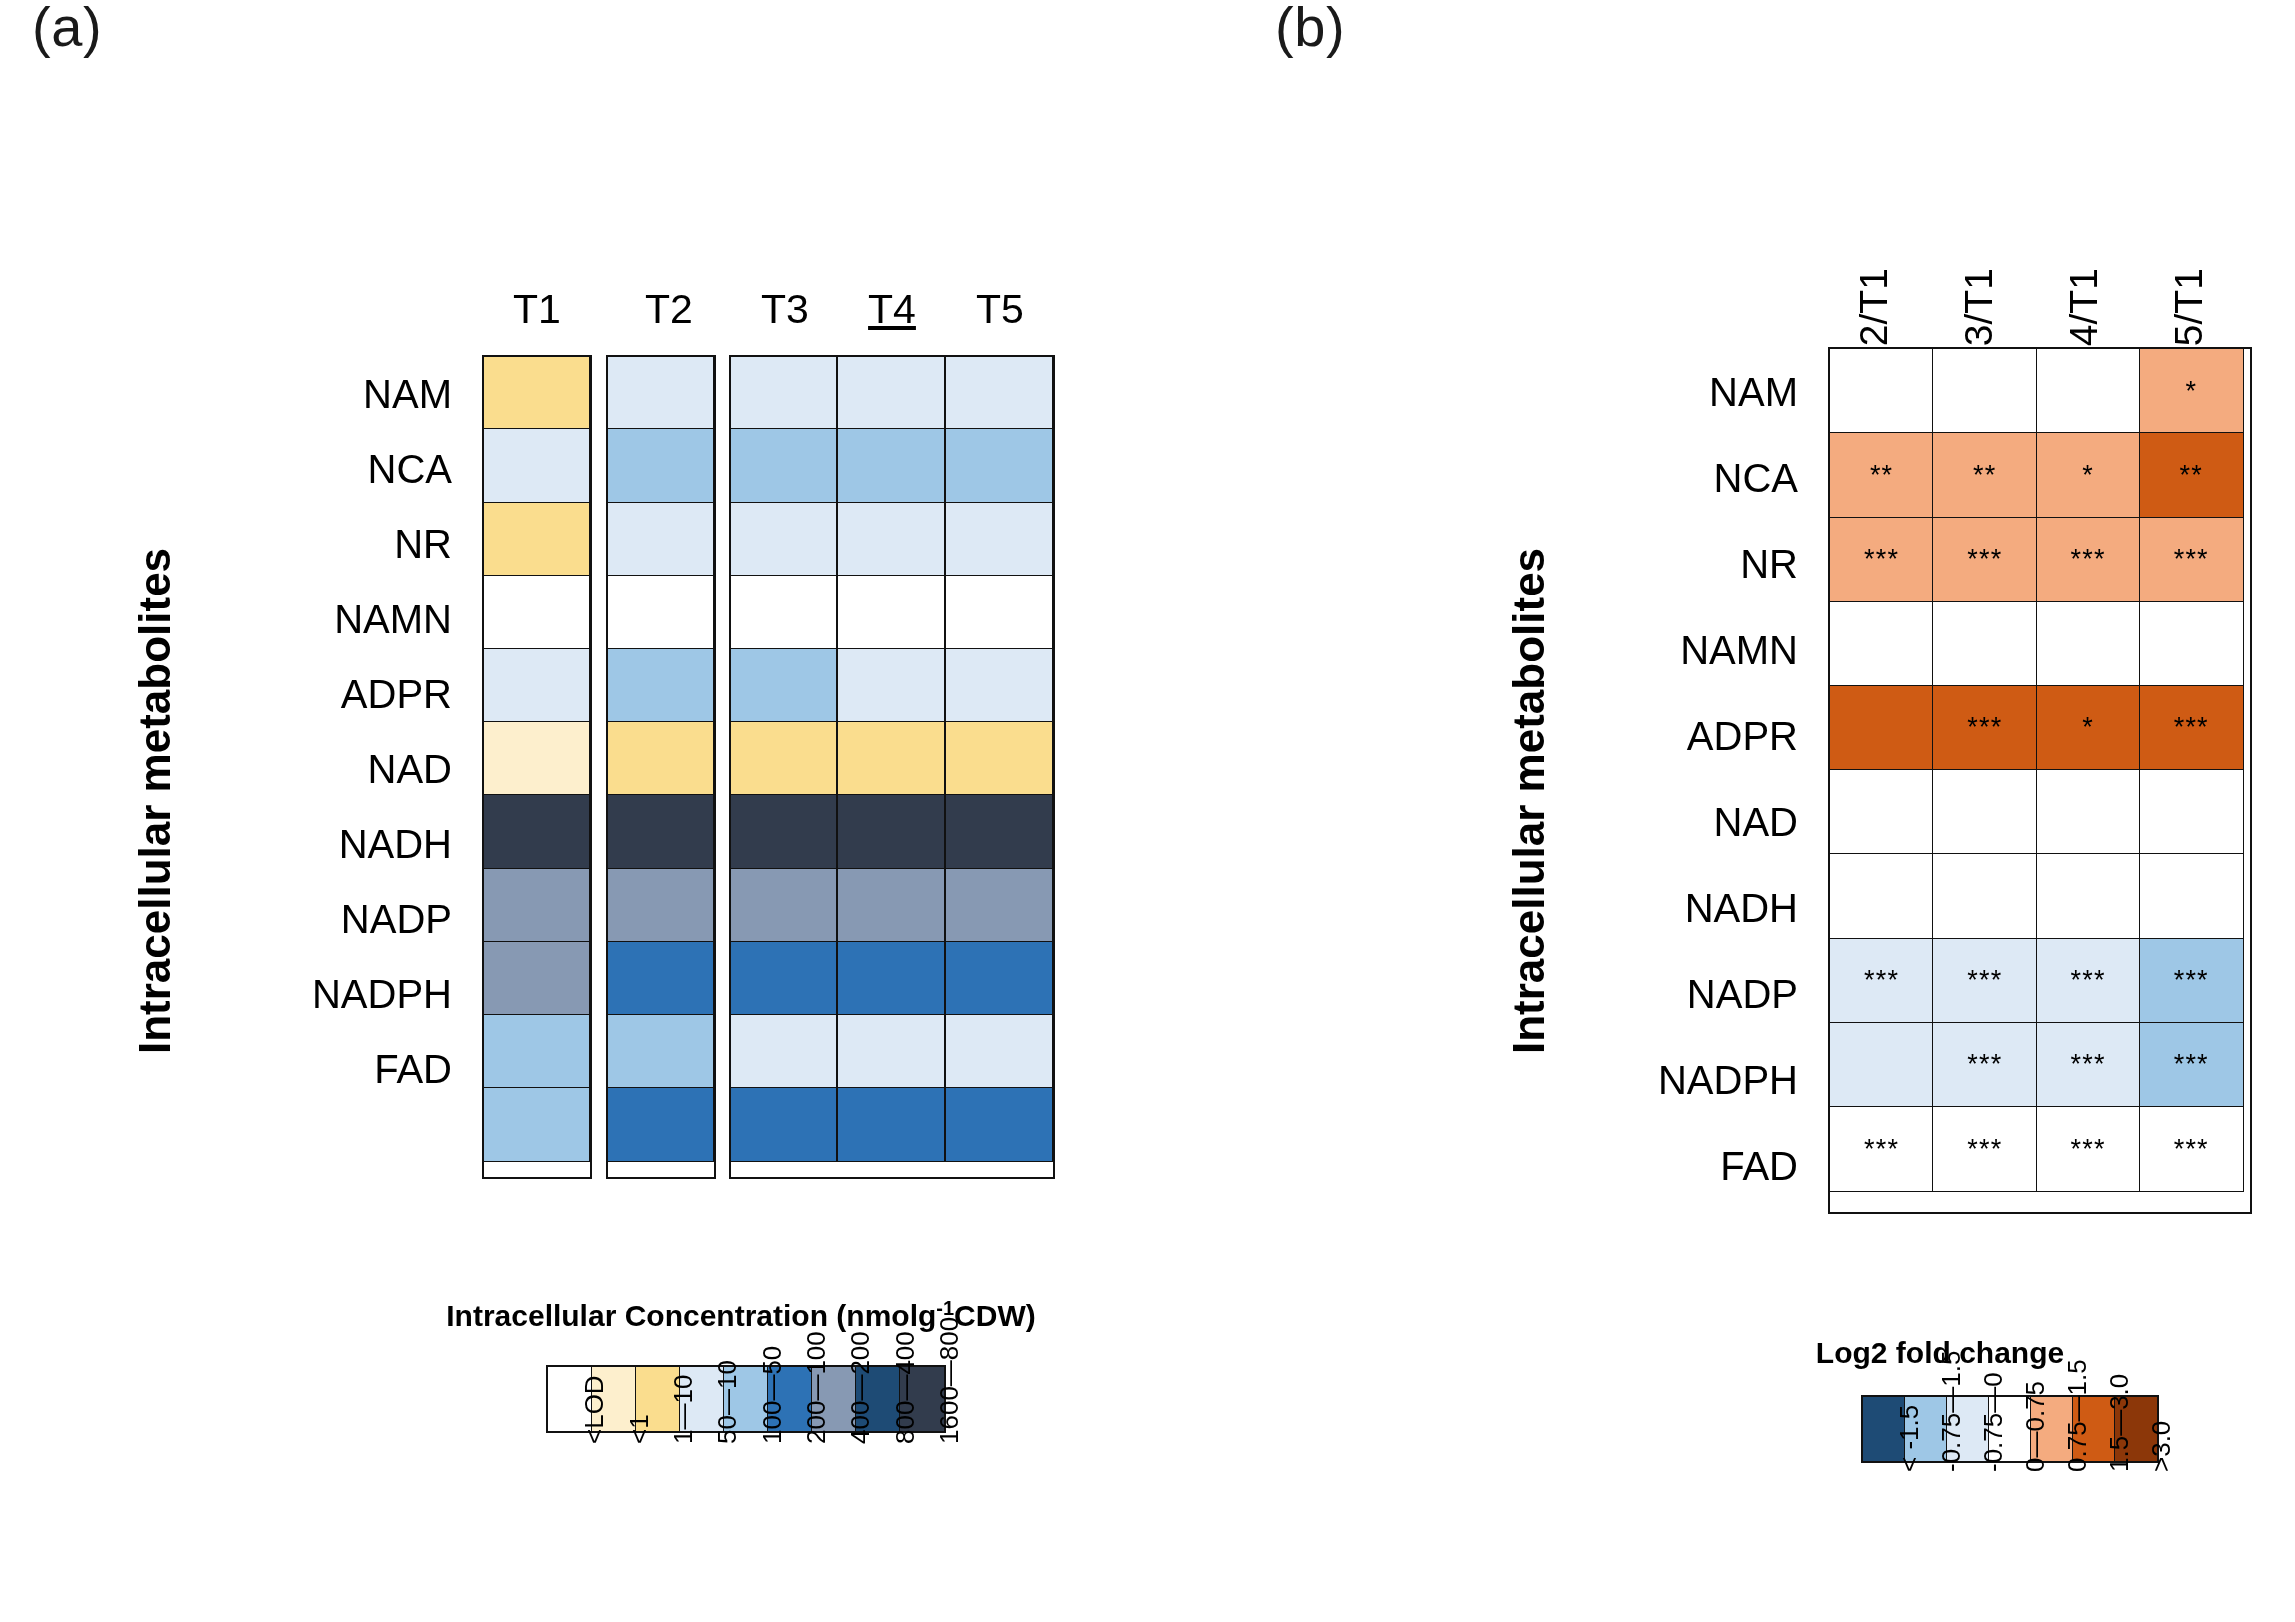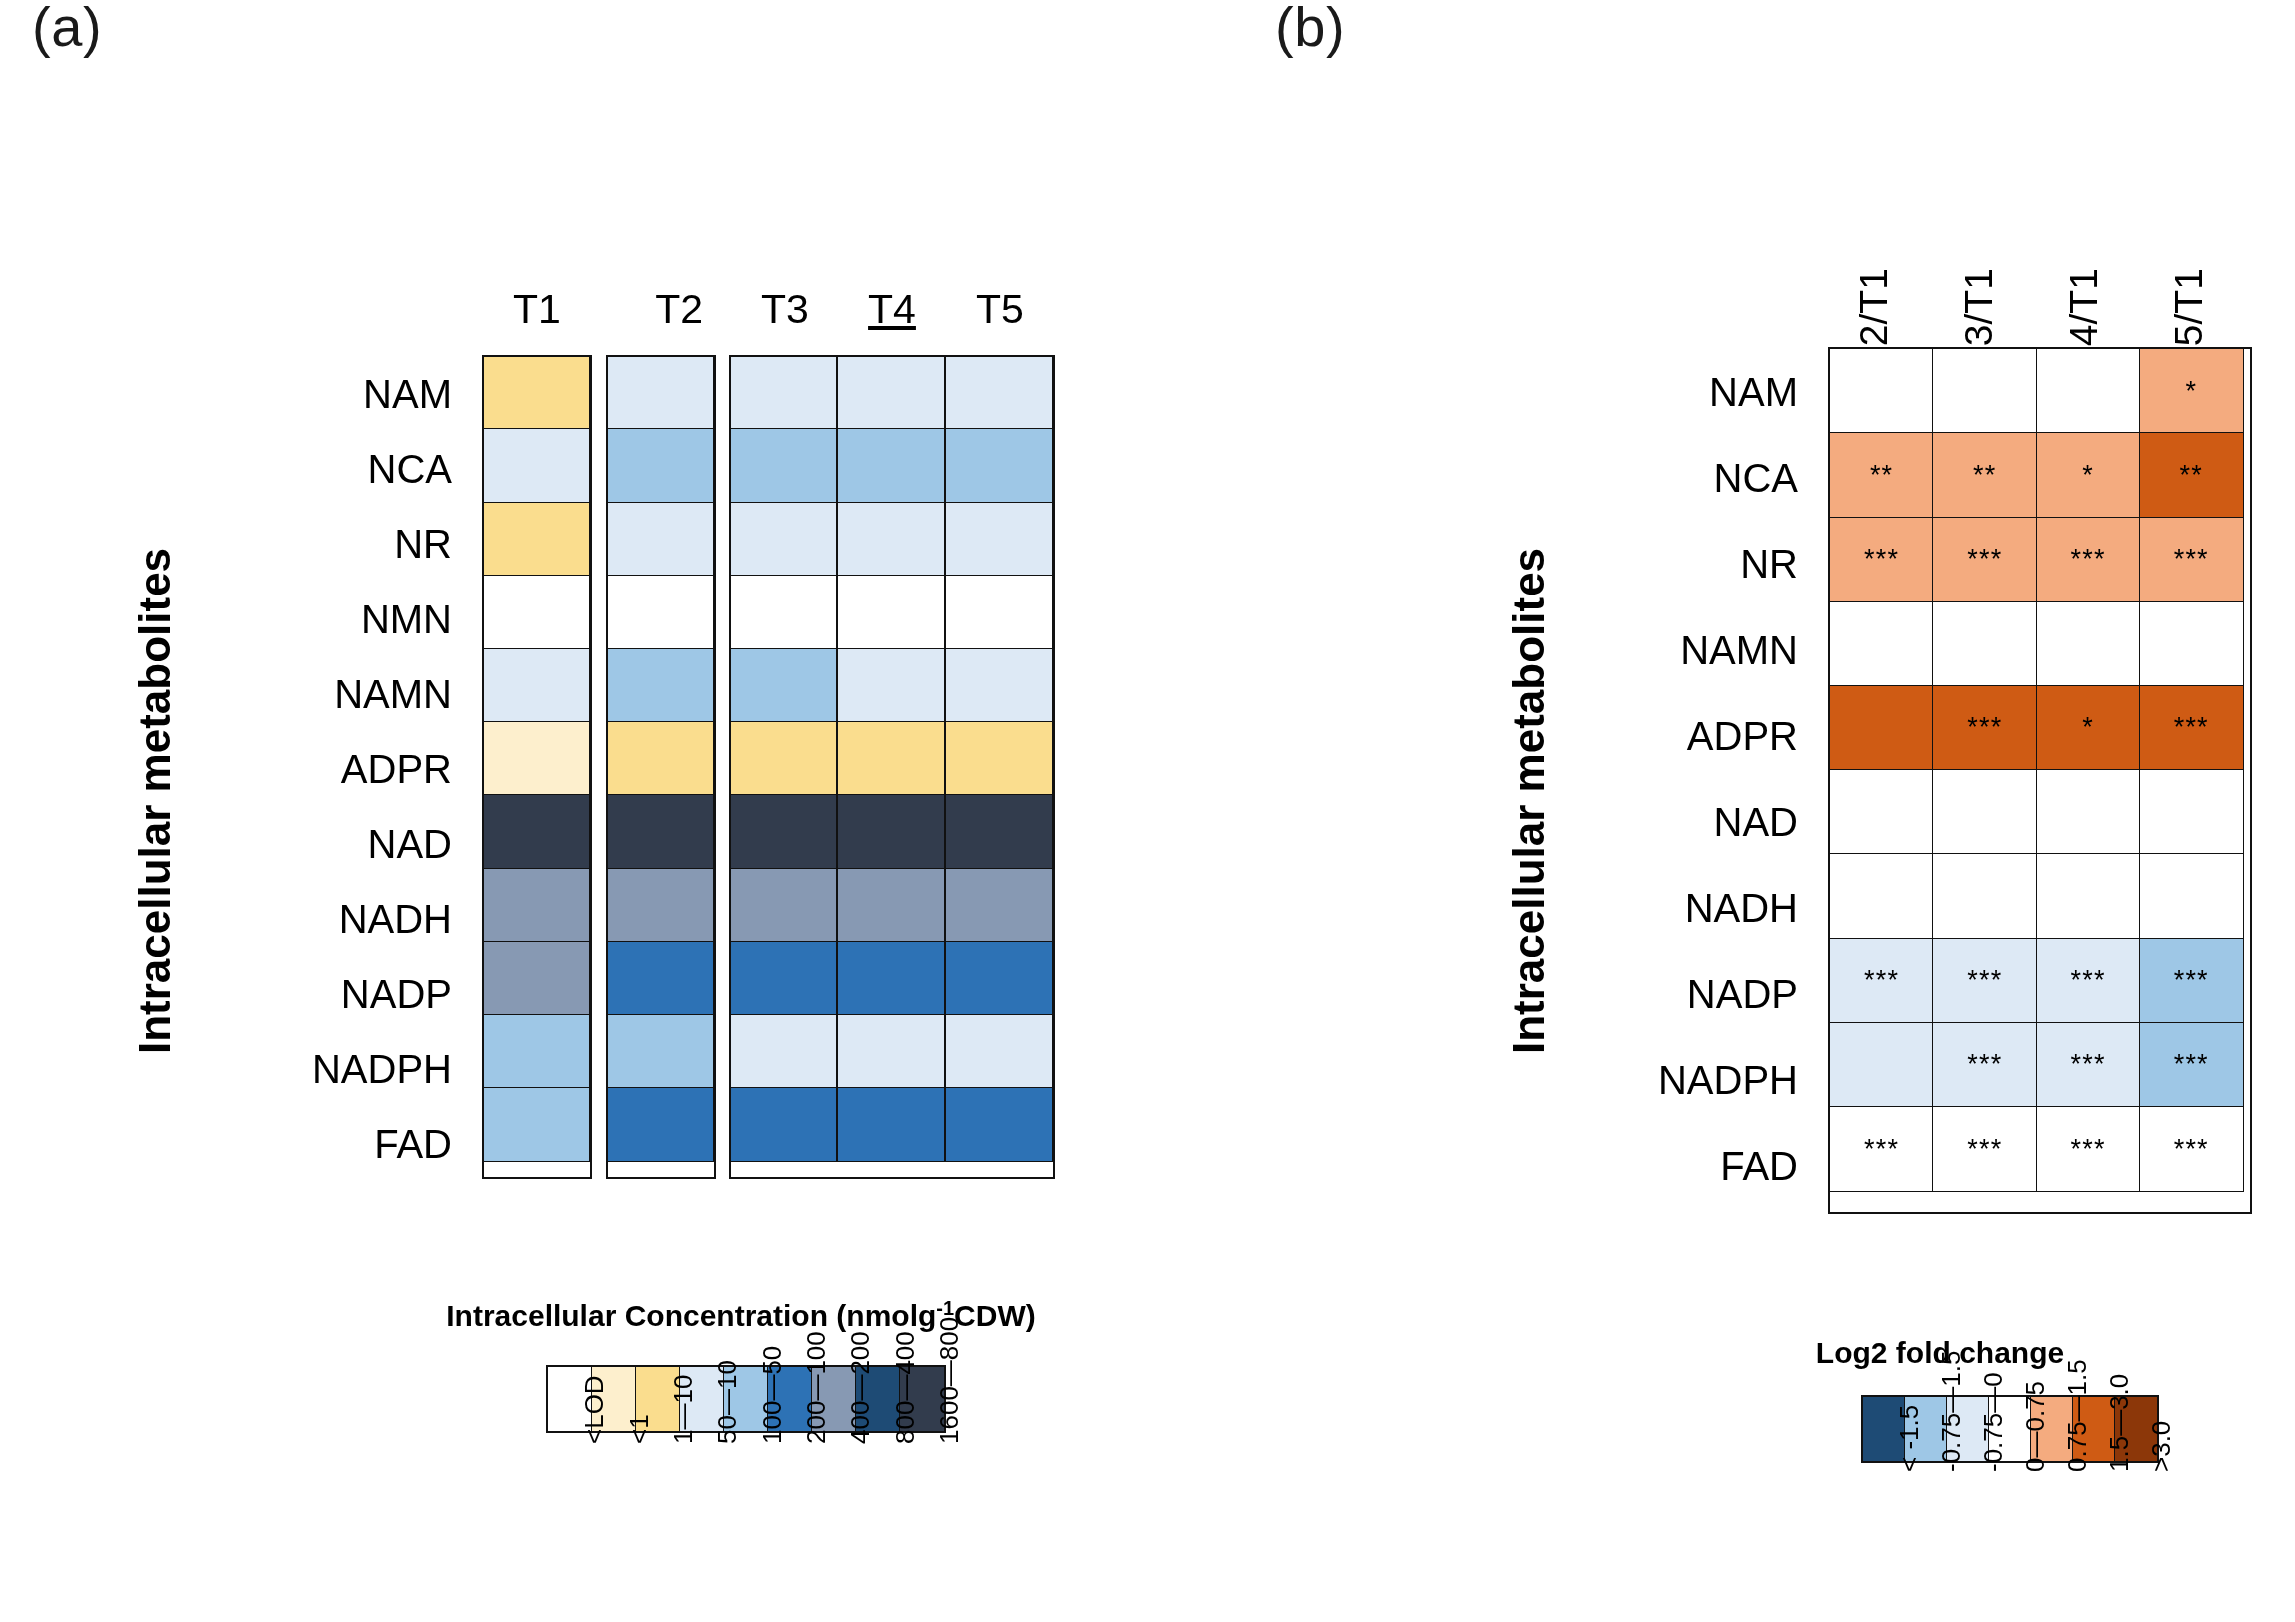--- a/index.html
+++ b/index.html
@@ -51,30 +51,29 @@
     transform:rotate(-90deg);transform-origin:left top;
   }
 </style>
 </head>
 <body>
 
 <div class="panel-tag" id="tag-a">(a)</div>
 <div class="axis-title" id="axis-a">Intracellular metabolites</div>
 <div id="a-colheads">
     <div class="colhead" style="left: 483px; top: 289px; width: 108px;">T1</div>
-    <div class="colhead" style="left: 595px; top: 289px; width: 108px; text-align: right;">T2</div>
+    <div class="colhead" style="left: 615px; top: 289px; width: 108px;">T2</div>
     <div class="colhead" style="left: 731px; top: 289px; width: 108px;">T3</div>
     <div class="colhead" style="left: 838px; top: 289px; width: 108px; text-decoration: underline;">T4</div>
     <div class="colhead" style="left: 946px; top: 289px; width: 108px;">T5</div>
   </div>
 <div id="a-rowlabels" class="rowlabels" style="left: 40px; top: 356px; width: 432px;">
     <div class="rowlabel" style="height: 75px;">NAM</div>
     <div class="rowlabel" style="height: 75px;">NCA</div>
     <div class="rowlabel" style="height: 75px;">NR</div>
-    <div class="rowlabel" style="height: 75px;">NMN</div>
     <div class="rowlabel" style="height: 75px;">NAMN</div>
     <div class="rowlabel" style="height: 75px;">ADPR</div>
     <div class="rowlabel" style="height: 75px;">NAD</div>
     <div class="rowlabel" style="height: 75px;">NADH</div>
     <div class="rowlabel" style="height: 75px;">NADP</div>
     <div class="rowlabel" style="height: 75px;">NADPH</div>
     <div class="rowlabel" style="height: 75px;">FAD</div>
   </div>
 <div id="a-grid" style="position: absolute; left: 483px; top: 356px;">
     <div class="gcol" style="position: absolute; left: 0px; top: 0px;">

